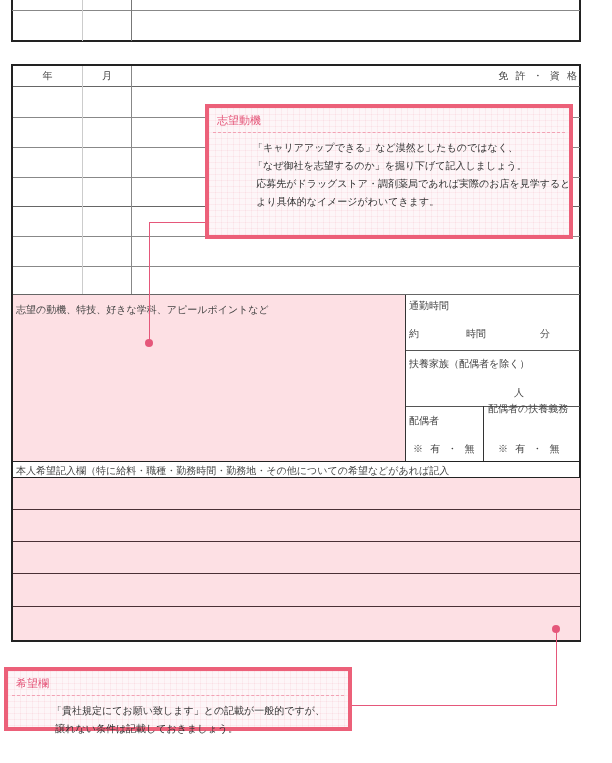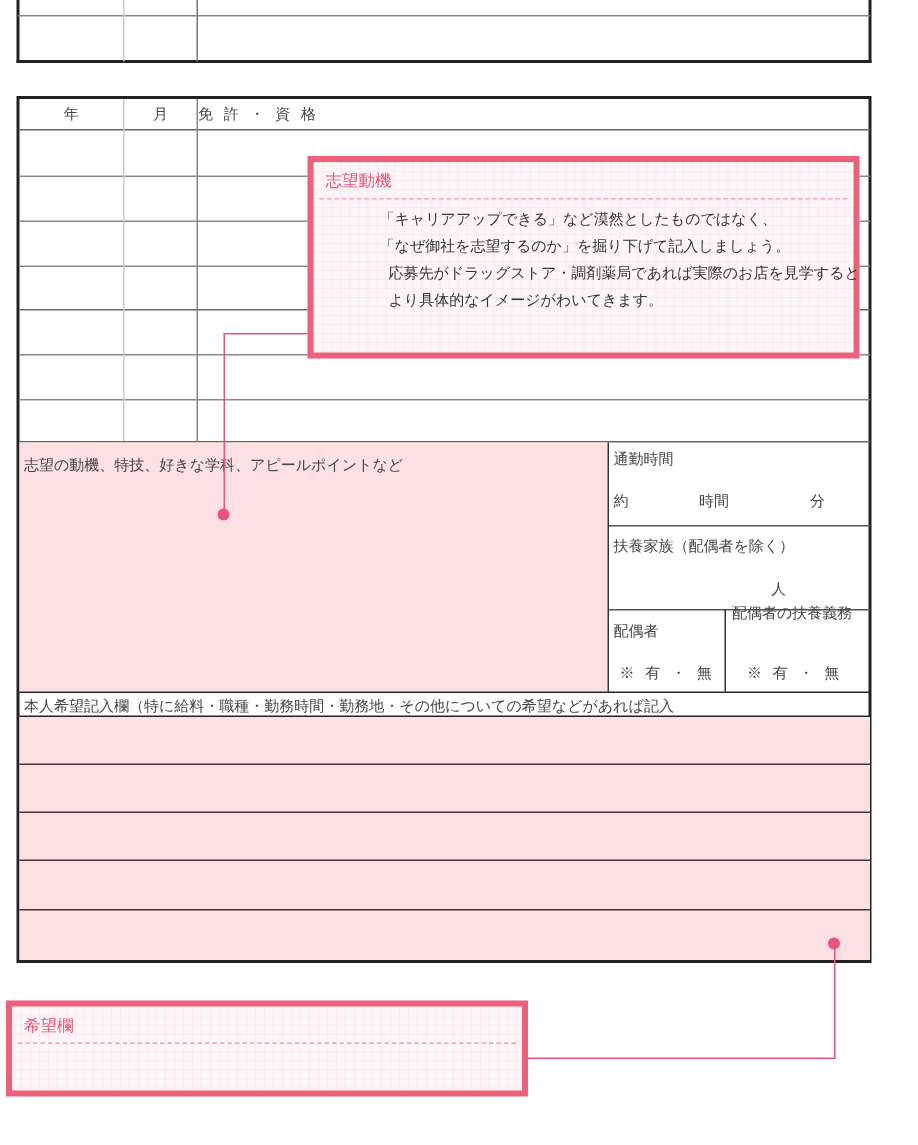--- a/index.html
+++ b/index.html
@@ -30,21 +30,21 @@
 <div class="abs" style="left:11px; top:-2px; width:570px; height:44px; border:2px solid #222; border-top:none;">
 </div>
 <div class="hline" style="left:12px; top:10px; width:568px; border-color:#888;"></div>
 <div class="vline" style="left:82px; top:0; height:41px; border-color:#ccc;"></div>
 <div class="vline" style="left:131px; top:0; height:41px; border-color:#777;"></div>
 
 <div class="abs" style="left:11px; top:64px; width:570px; height:578px; border:2px solid #222;"></div>
 
 <div class="abs serif-sm" style="left:13px; top:69px; width:69px; text-align:center;">年</div>
 <div class="abs serif-sm" style="left:83px; top:69px; width:48px; text-align:center;">月</div>
-<div class="abs serif-sm" style="left:132px; top:69px; width:447px; text-align:left; letter-spacing:2px;">免 許 ・ 資 格</div>
+<div class="abs serif-sm" style="left:132px; top:69px; width:447px; text-align:right; letter-spacing:2px;">免 許 ・ 資 格</div>
 
 <div class="hline" style="left:13px; top:86px; width:567px; border-color:#666;"></div>
 <div class="hline" style="left:13px; top:117px; width:567px;"></div>
 <div class="hline" style="left:13px; top:147px; width:567px;"></div>
 <div class="hline" style="left:13px; top:177px; width:567px;"></div>
 <div class="hline" style="left:13px; top:206px; width:567px; border-color:#666;"></div>
 <div class="hline" style="left:13px; top:236px; width:567px;"></div>
 <div class="hline" style="left:13px; top:266px; width:567px;"></div>
 <div class="hline" style="left:13px; top:294px; width:567px; border-color:#666;"></div>
 
@@ -86,23 +86,25 @@
 <div class="hline" style="left:13px; top:606px; width:567px; border-color:#4a3035;"></div>
 
 <div class="connector" style="left:149px; top:222px; width:1px; height:122px;"></div>
 <div class="connector" style="left:149px; top:222px; width:57px; height:1px;"></div>
 <div class="dot" style="left:145px; top:339px;"></div>
 
 <div class="dot" style="left:552px; top:625px;"></div>
 <div class="connector" style="left:556px; top:630px; width:1px; height:76px;"></div>
 <div class="connector" style="left:351px; top:705px; width:206px; height:1px;"></div>
 
-<div class="callout" style="left:205px; top:104px; width:368px; height:135px;font-family:Liberation Mono, monospace;">
+<div class="callout" style="left:205px; top:104px; width:368px; height:135px;">
   <div class="callout-title">志望動機</div>
   <div class="callout-body">「キャリアアップできる」など漠然としたものではなく、
 「なぜ御社を志望するのか」を掘り下げて記入しましょう。
  応募先がドラッグストア・調剤薬局であれば実際のお店を見学すると
  より具体的なイメージがわいてきます。</div>
 </div>
 
 <div class="callout" style="left:4px; top:667px; width:348px; height:64px;">
   <div class="callout-title">希望欄</div>
+  <div class="callout-body">「貴社規定にてお願い致します」との記載が一般的ですが、
+ 譲れない条件は記載しておきましょう。</div>
 </div>
 
 </body></html>

